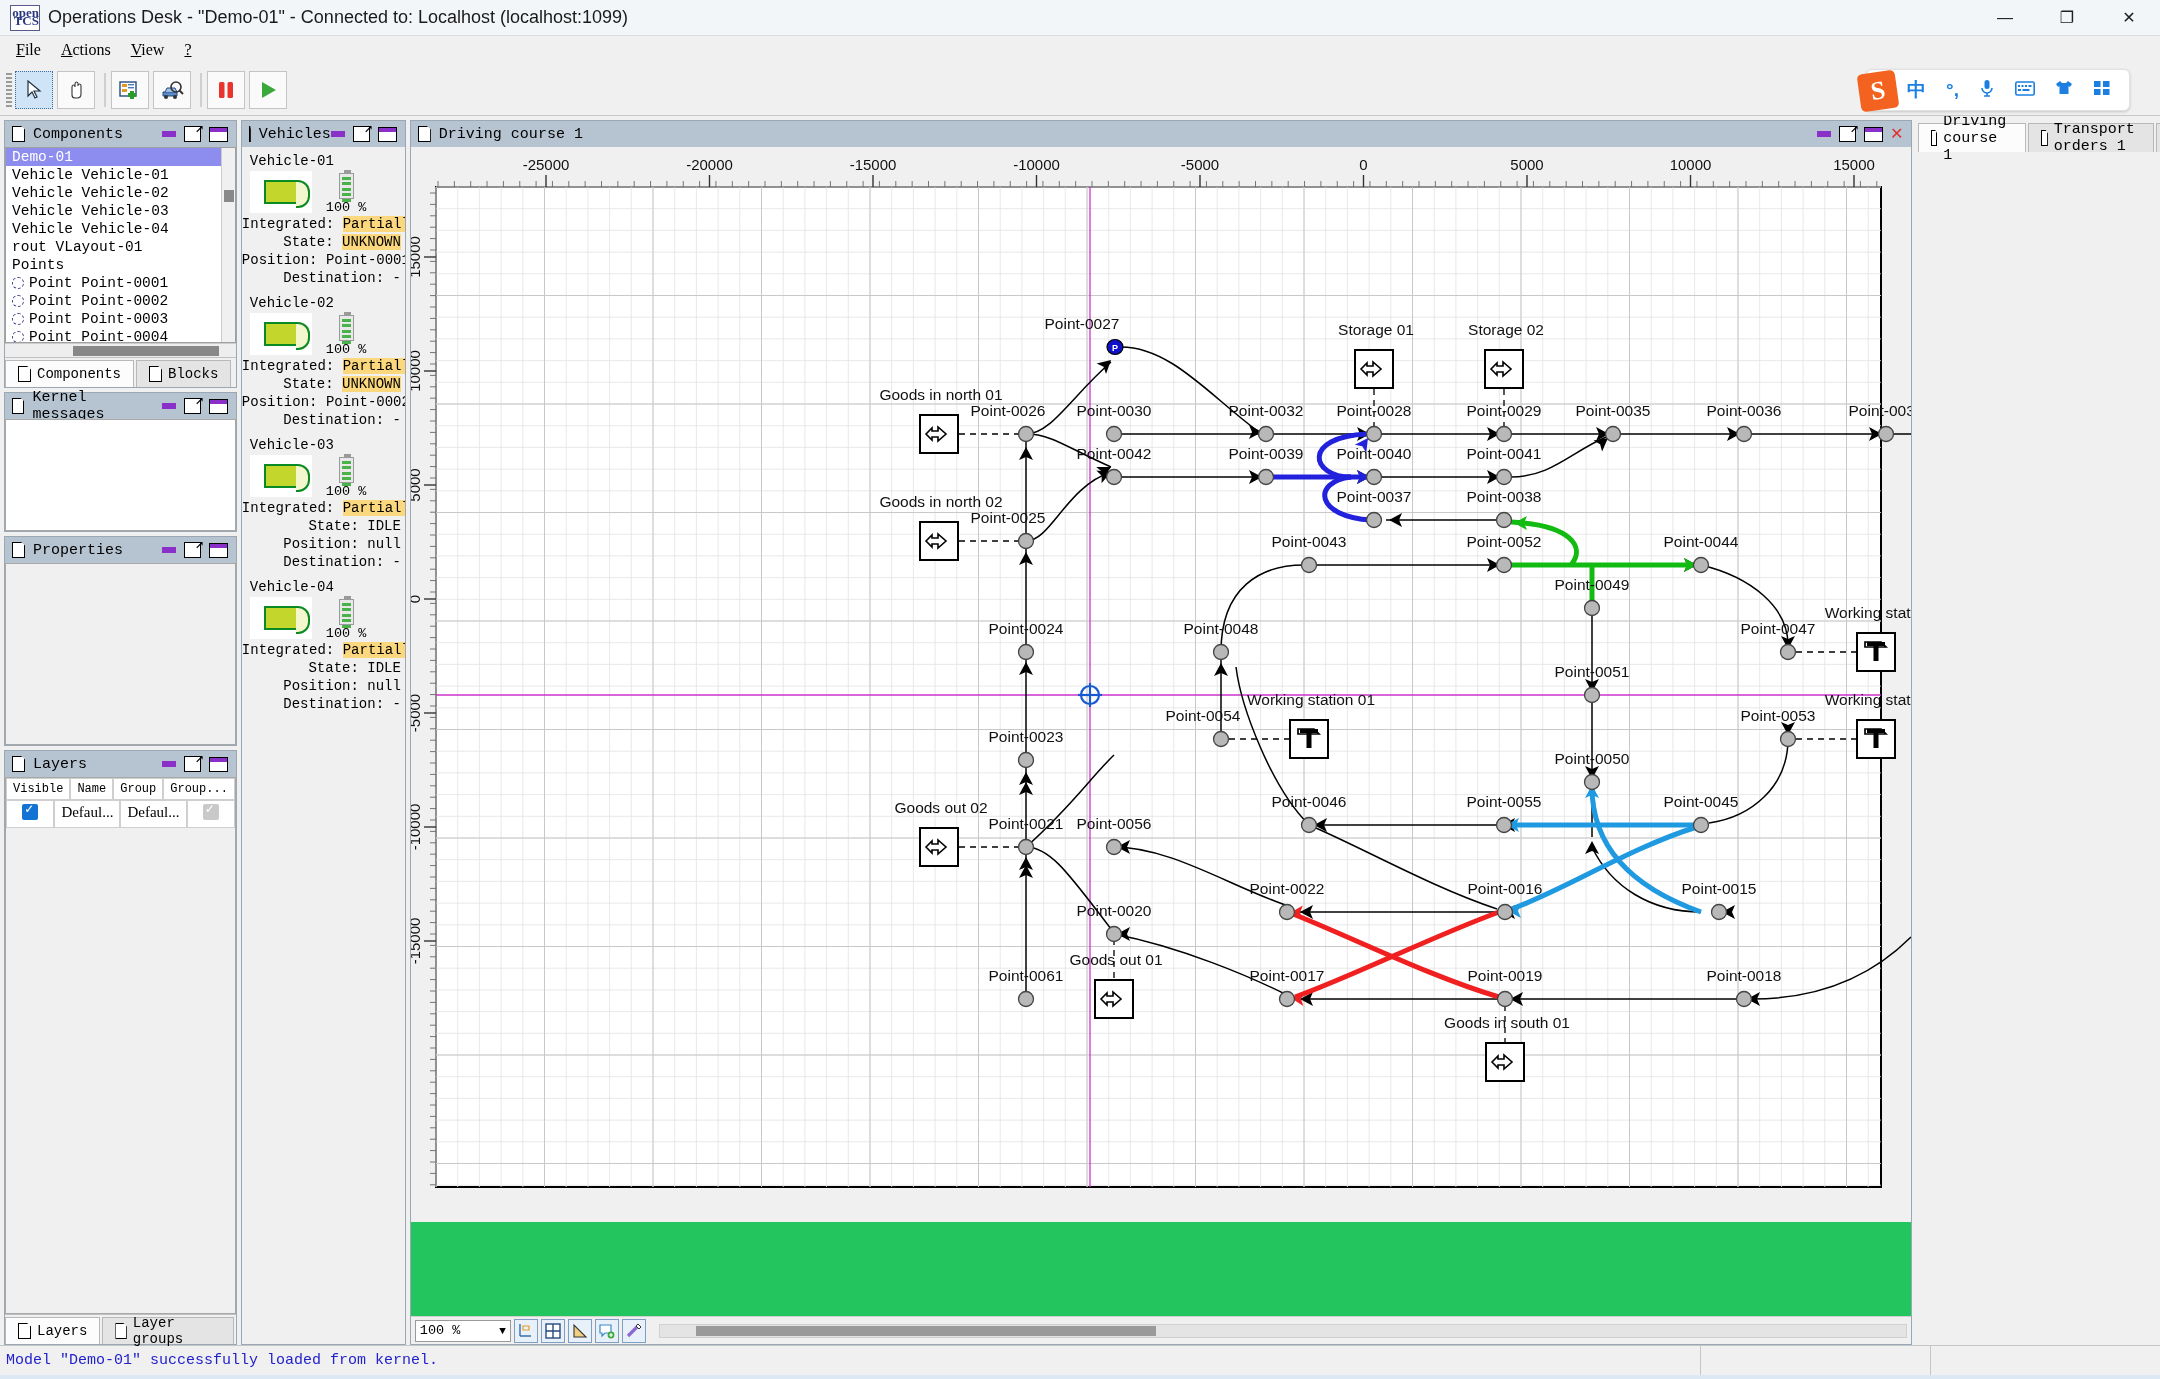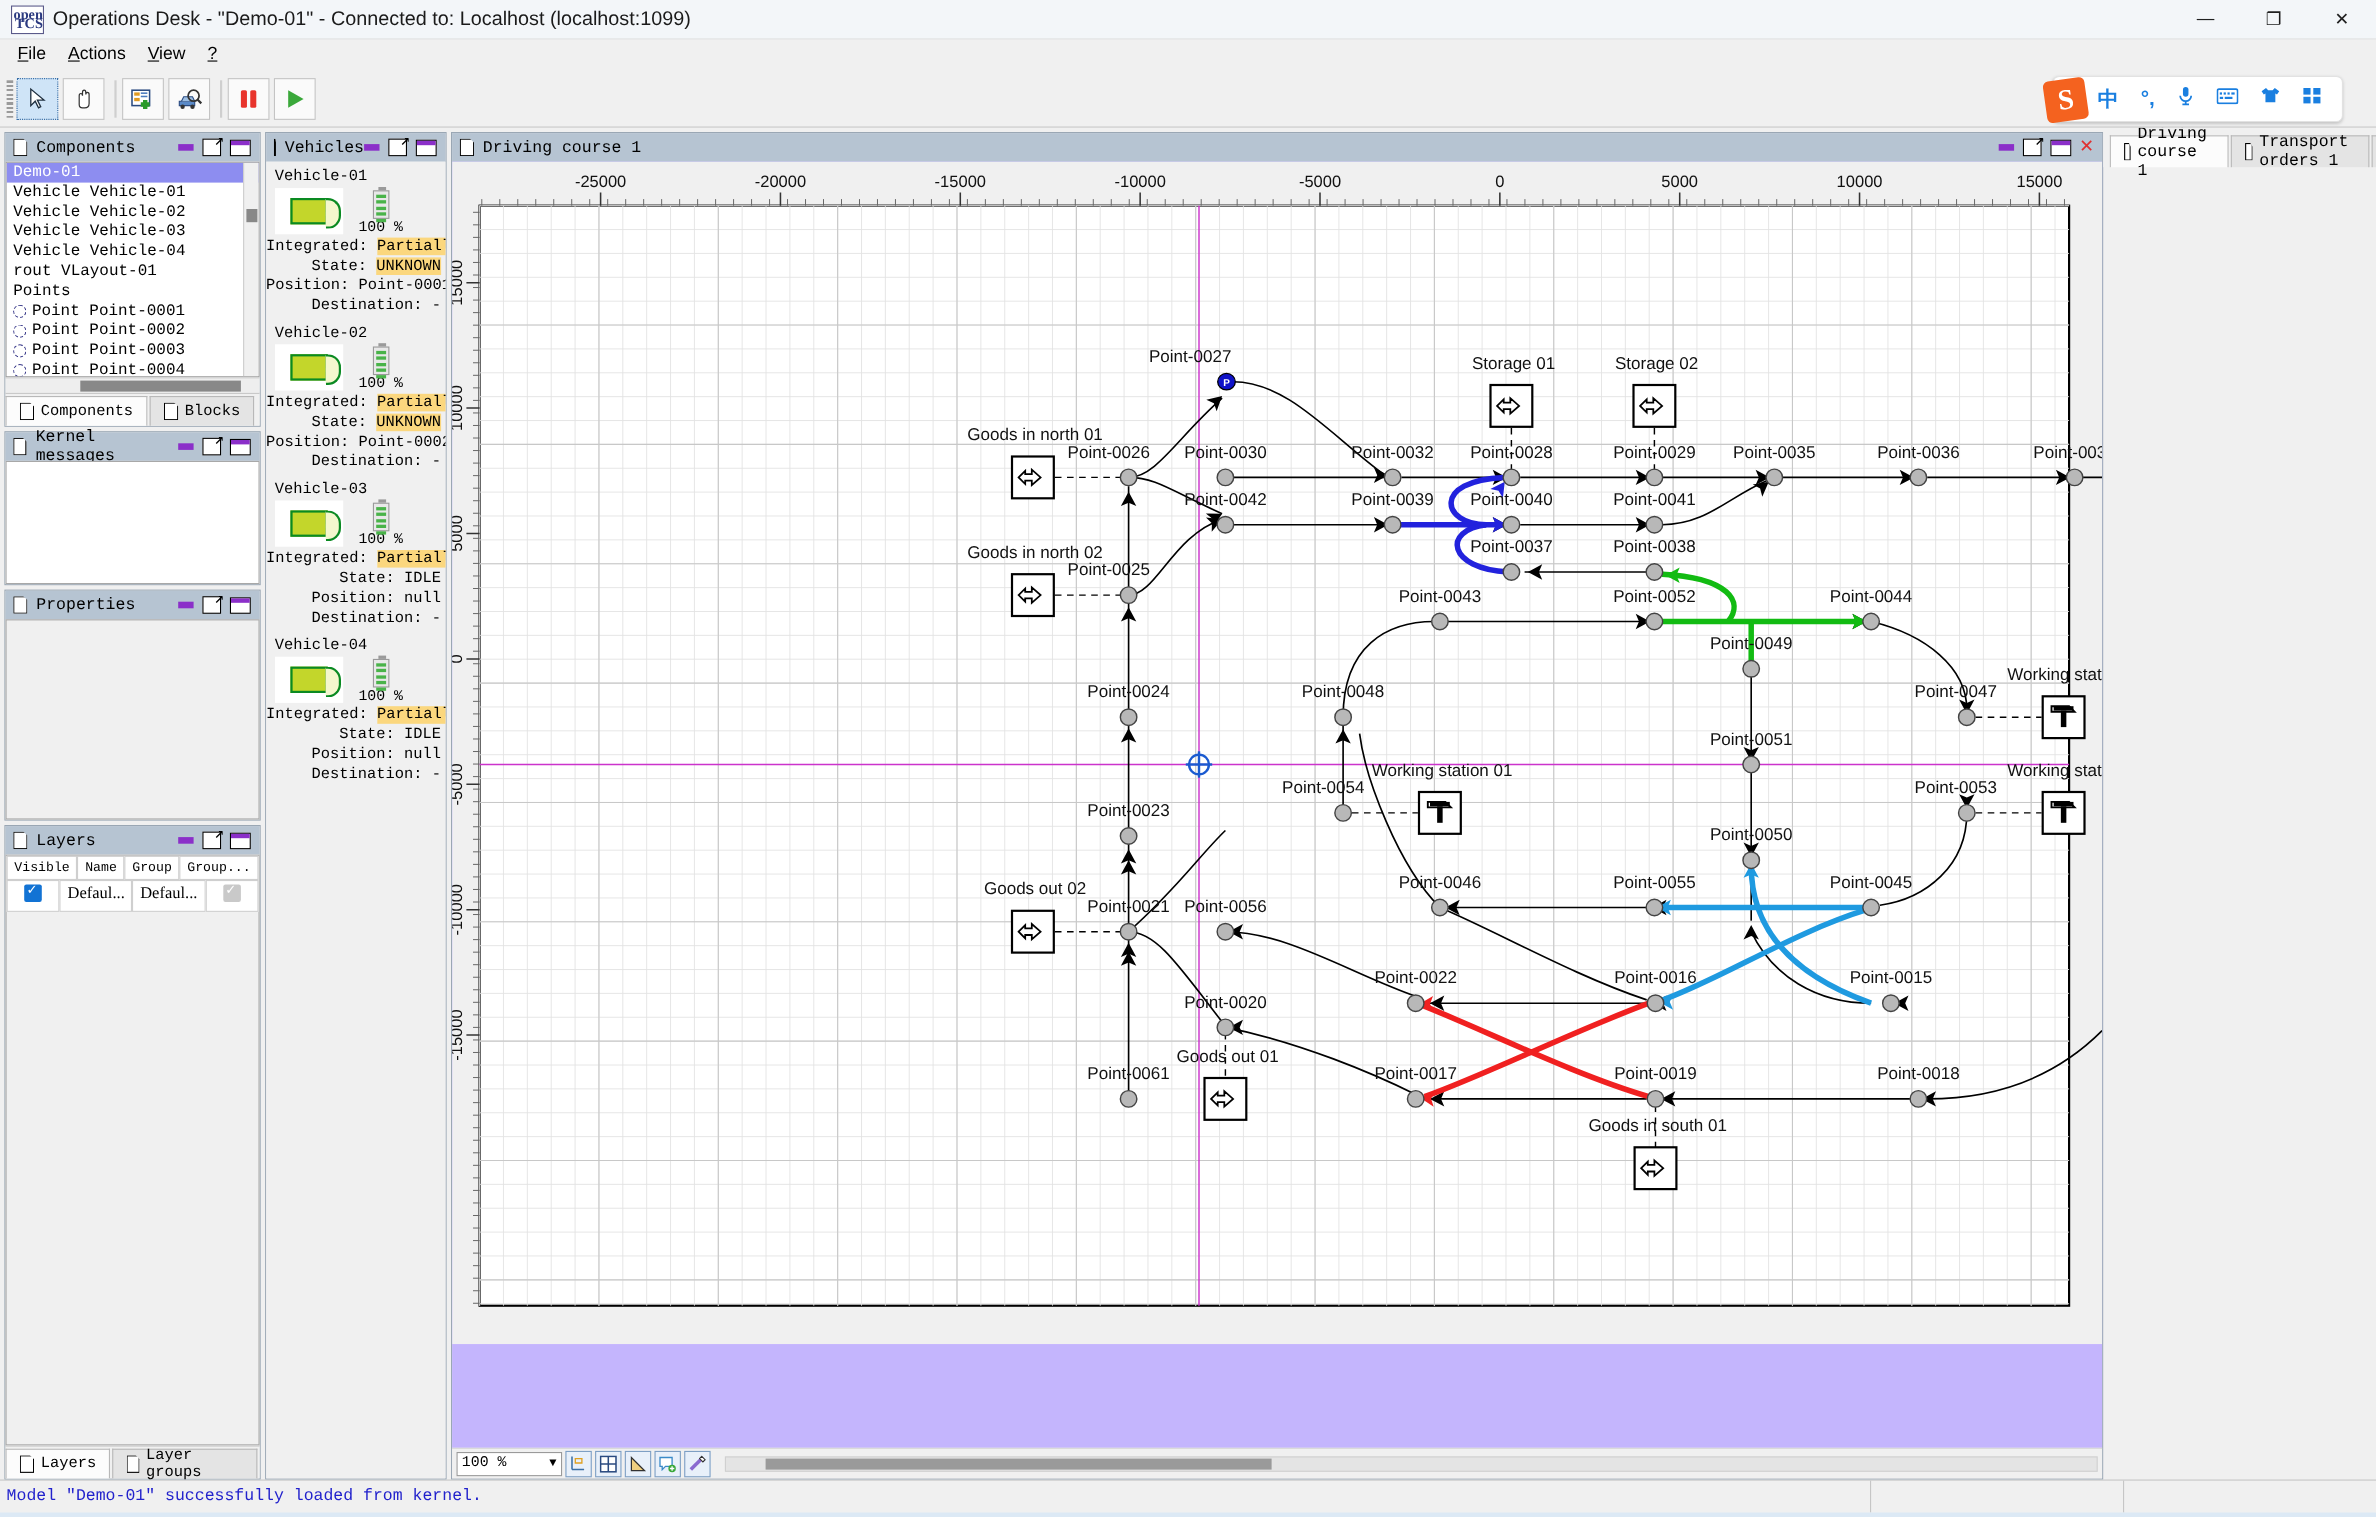--- a/index.html
+++ b/index.html
@@ -25,21 +25,21 @@
   #titlebar .ttl { font-size: 18px; color: #1a1a1a; }
   #titlebar .wbtns { margin-left: auto; display: flex; }
   #titlebar .wbtn {
     width: 62px; height: 36px; display: flex; align-items: center; justify-content: center;
     font-size: 16px; color: #202020;
   }
   
   #menubar { height: 28px; background: #f0f0f0; display: flex; align-items: center; padding-left: 6px; }
   #menubar .mi {
     font-size: 16px; padding: 3px 10px; color: #000;
-    font-family: Liberation Sans, sans-serif;
+    font-family: Liberation Serif, serif;
   }
   #menubar .mi u { text-decoration: underline; }
   
   #toolbar {
     height: 52px; background: #f0f0f0; display: flex; align-items: center;
     padding-left: 6px; border-bottom: 1px solid #c8c8c8; position: relative;
   }
   .grip { width: 6px; height: 34px; margin-right: 3px;
     background: repeating-linear-gradient(to bottom, #9a9a9a 0 2px, transparent 2px 4px);}
   .tbtn {
@@ -150,21 +150,21 @@
   .bat { width: 15px; height: 26px; margin: 2px auto 0 auto; background: #e8e8e8;
      border: 1px solid #9a9a9a; position: relative; }
   .bat::before { content:""; position:absolute; left:4px; top:-4px; width:7px; height:3px; background:#9a9a9a;}
   .bat i { display:block; height: 3px; background:#49b349; margin: 2.5px 2px; }
   .vpct { font-size: 13.5px; margin-top: 1px; }
   .vrow { text-align: right; padding: 1px 4px 1px 0; white-space: nowrap; }
   .hl { background: #fbd77e; }
   
   #rightcol { flex: 1; margin-left: 4px; display: flex; flex-direction: row; }
   #coursePanel { flex: 1; display: flex; flex-direction: column; border: 1px solid #9aa7b4;}
-  #courseBody { flex: 1; background: #c4b5fd; position: relative; overflow: hidden; }
+  #courseBody { flex: 1; background: #22c55e; position: relative; overflow: hidden; }
   .zoombar { height: 28px; background: #f0f0f0; display: flex; align-items: center;
     padding: 0 4px; gap: 3px; border-top: 1px solid #d0d0d0;}
   .zsel {
     width: 96px; height: 22px; border: 1px solid #9a9a9a; background: #fff;
     display: flex; align-items: center; padding: 0 4px;
     font-family: "Liberation Mono", monospace; font-size: 13.5px;
   }
   .zsel .cv { margin-left: auto; font-size: 11px; }
   .zb { width: 24px; height: 24px; border: 1px solid #7e9fc4; background: #e8f0fa;
      display: flex; align-items: center; justify-content: center; font-size: 13px; }

